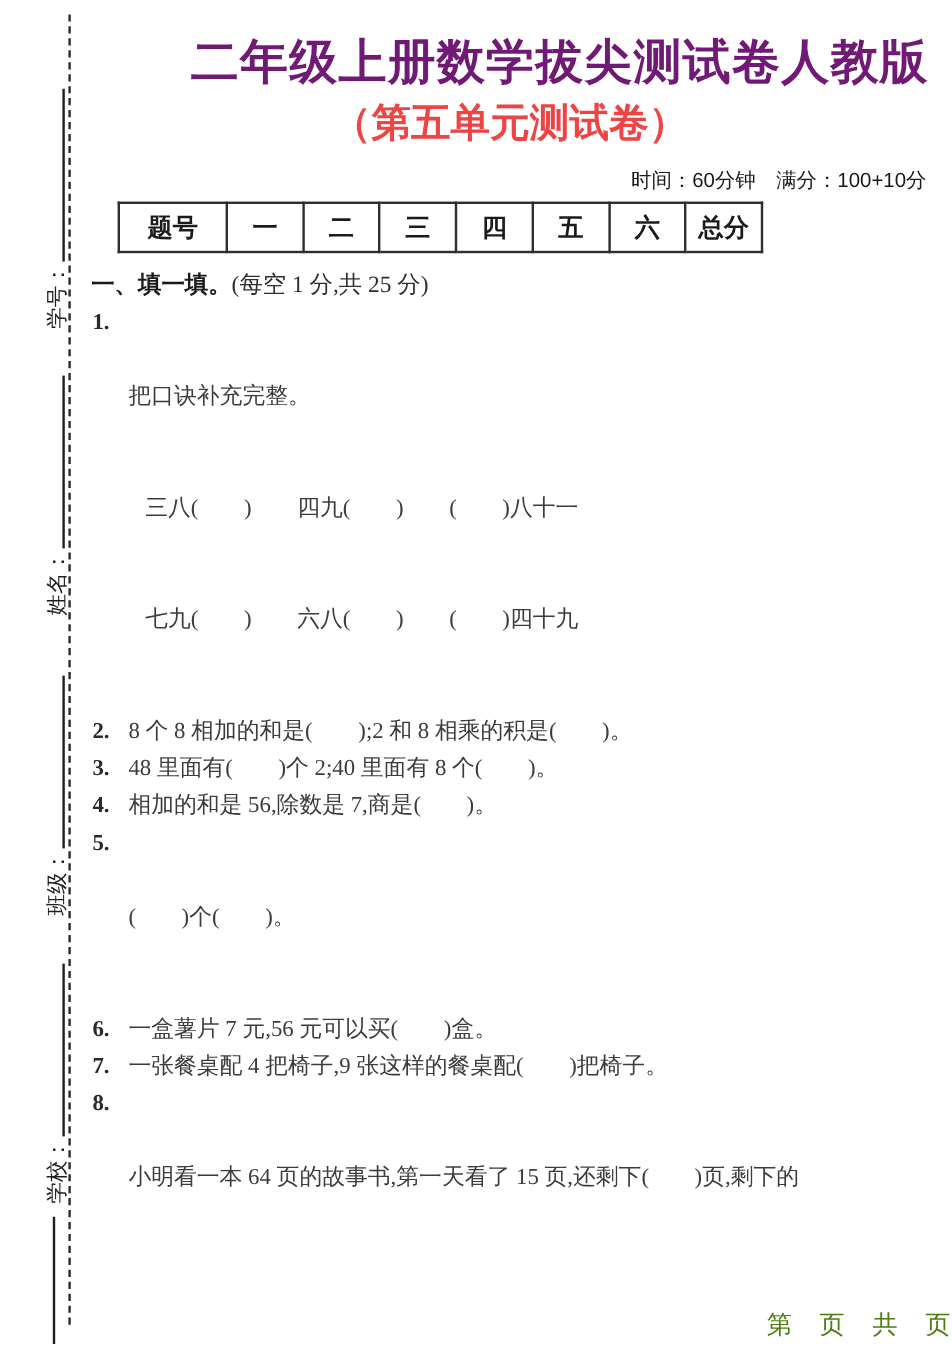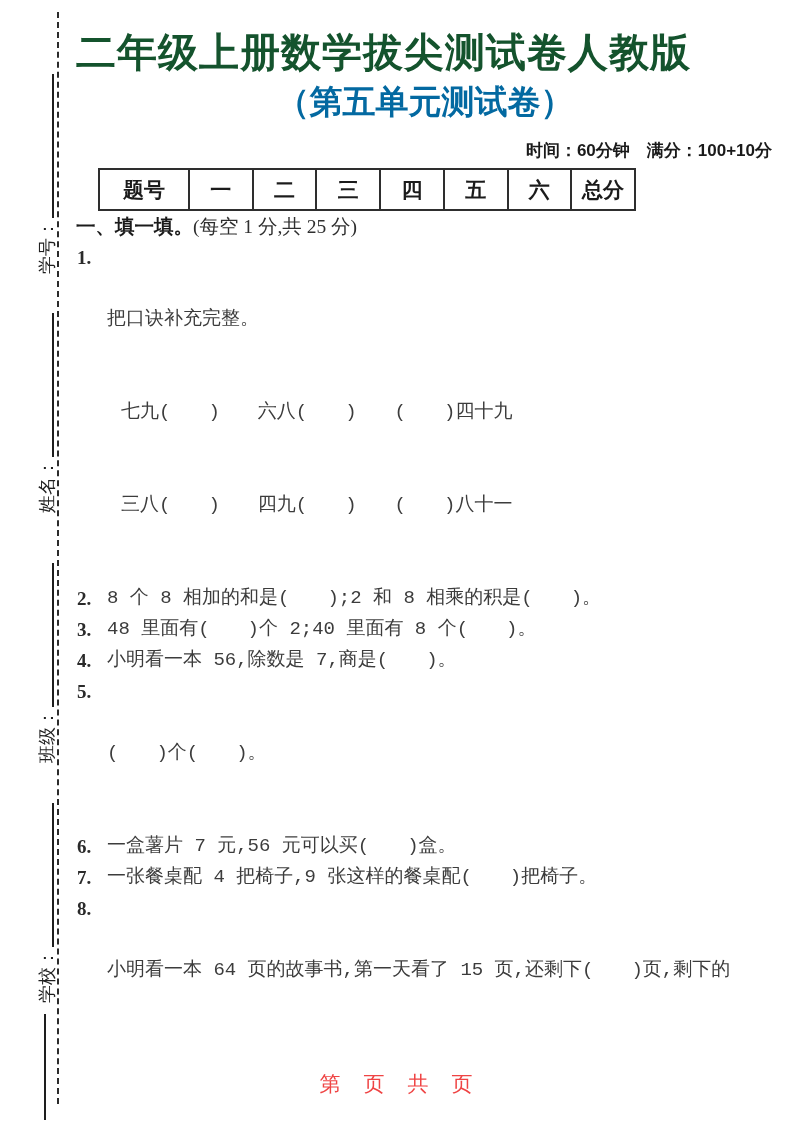--- a/index.html
+++ b/index.html
@@ -21,52 +21,52 @@
   }
   .side-unit .s-label { flex:none; line-height:22px; }
   .side-unit .s-line { flex:1 1 auto; border-bottom:2px solid #1e1e1e; margin-bottom:4px; margin-left:2px; }
   .side-tail {
     position:absolute; width:106px; height:0; left:-8px; top:1066px;
     transform:rotate(-90deg); border-bottom:2px solid #1e1e1e;
   }
   
   .content { position:absolute; left:76px; top:26px; width:698px; }
   .title {
-    text-align:left; font-family:"Liberation Sans", sans-serif; font-weight:bold;
-    font-size:40px; line-height:52px; color:#14532d; letter-spacing:1px;
+    text-align:right; font-family:"Liberation Sans", sans-serif; font-weight:bold;
+    font-size:40px; line-height:52px; color:#701a75; letter-spacing:1px;
   }
   .subtitle {
     text-align:center; font-family:"Liberation Sans", sans-serif; font-weight:bold;
-    font-size:33px; line-height:44px; color:#0369a1; margin-top:2px;
+    font-size:33px; line-height:44px; color:#ef4444; margin-top:2px;
   }
   .meta {
     text-align:right; font-family:"Liberation Sans", sans-serif;
-    font-size:17px; line-height:22px; color:#1a1a1a; margin-top:16px; padding-right:2px;font-weight:bold;
+    font-size:17px; line-height:22px; color:#1a1a1a; margin-top:16px; padding-right:2px;
   }
   
   .score-table {
     border-collapse:collapse; margin:6px 0 0 22px; width:538px; table-layout:fixed;
     font-family:"Liberation Sans", sans-serif;
   }
   .score-table td {
     border:2px solid #2e2e2e; height:37px; text-align:center; vertical-align:middle;
     font-size:21px; font-weight:bold; color:#1b1b1b;
   }
   .score-table td.lbl { width:86px; }
   
-  .sec-heading { font-size:19.5px; line-height:31px; color:#2f2f2f; }
+  .sec-heading { margin-top:11px; font-size:19.5px; line-height:31px; color:#2f2f2f; }
   .sec-heading .sec-title { font-weight:bold; color:#1a1a1a; }
   .q { display:flex; font-size:19px; line-height:31px; }
   .qnum { flex:none; width:30px; font-weight:bold; color:#2a2a2a; padding-left:1px; }
-  .qtext { flex:1 1 auto; white-space:pre-wrap;font-family:Liberation Mono, monospace; }
+  .qtext { flex:1 1 auto; white-space:pre-wrap; }
   .kouj { padding-left:14px; white-space:pre-wrap; }
   
   .footer {
-    position:absolute; left:0; width:100%; bottom:24px; text-align:center;
-    font-family:"Liberation Sans", sans-serif; font-size:21px; color:#ef4444; letter-spacing:1px;
+    position:absolute; left:0; width:100%; bottom:4px; text-align:right;
+    font-family:"Liberation Sans", sans-serif; font-size:21px; color:#4d7c0f; letter-spacing:1px;
   }
 </style>
 </head>
 <body>
 
 <div class="page">
 
   <div class="cut-line"></div>
 
   <div class="side-unit" style="top:161px;">
@@ -109,38 +109,38 @@
       </table>
 
     <div class="sec-heading">
       <span class="sec-title">一、填一填。</span><span>(每空 1 分,共 25 分)</span>
     </div>
 
     <div class="q">
       <span class="qnum">1.</span>
       <div class="qtext">
         <div>把口诀补充完整。</div>
+        <div class="kouj">三八(　　)　　四九(　　)　　(　　)八十一</div>
         <div class="kouj">七九(　　)　　六八(　　)　　(　　)四十九</div>
-        <div class="kouj">三八(　　)　　四九(　　)　　(　　)八十一</div>
       </div>
     </div>
 
     <div class="q">
       <span class="qnum">2.</span>
       <div class="qtext">8 个 8 相加的和是(　　);2 和 8 相乘的积是(　　)。</div>
     </div>
 
     <div class="q">
       <span class="qnum">3.</span>
       <div class="qtext">48 里面有(　　)个 2;40 里面有 8 个(　　)。</div>
     </div>
 
     <div class="q">
       <span class="qnum">4.</span>
-      <div class="qtext">小明看一本 56,除数是 7,商是(　　)。</div>
+      <div class="qtext">相加的和是 56,除数是 7,商是(　　)。</div>
     </div>
 
     <div class="q">
       <span class="qnum">5.</span>
       <div class="qtext">
         <div>(　　)个(　　)。</div>
       </div>
     </div>
 
     <div class="q">

